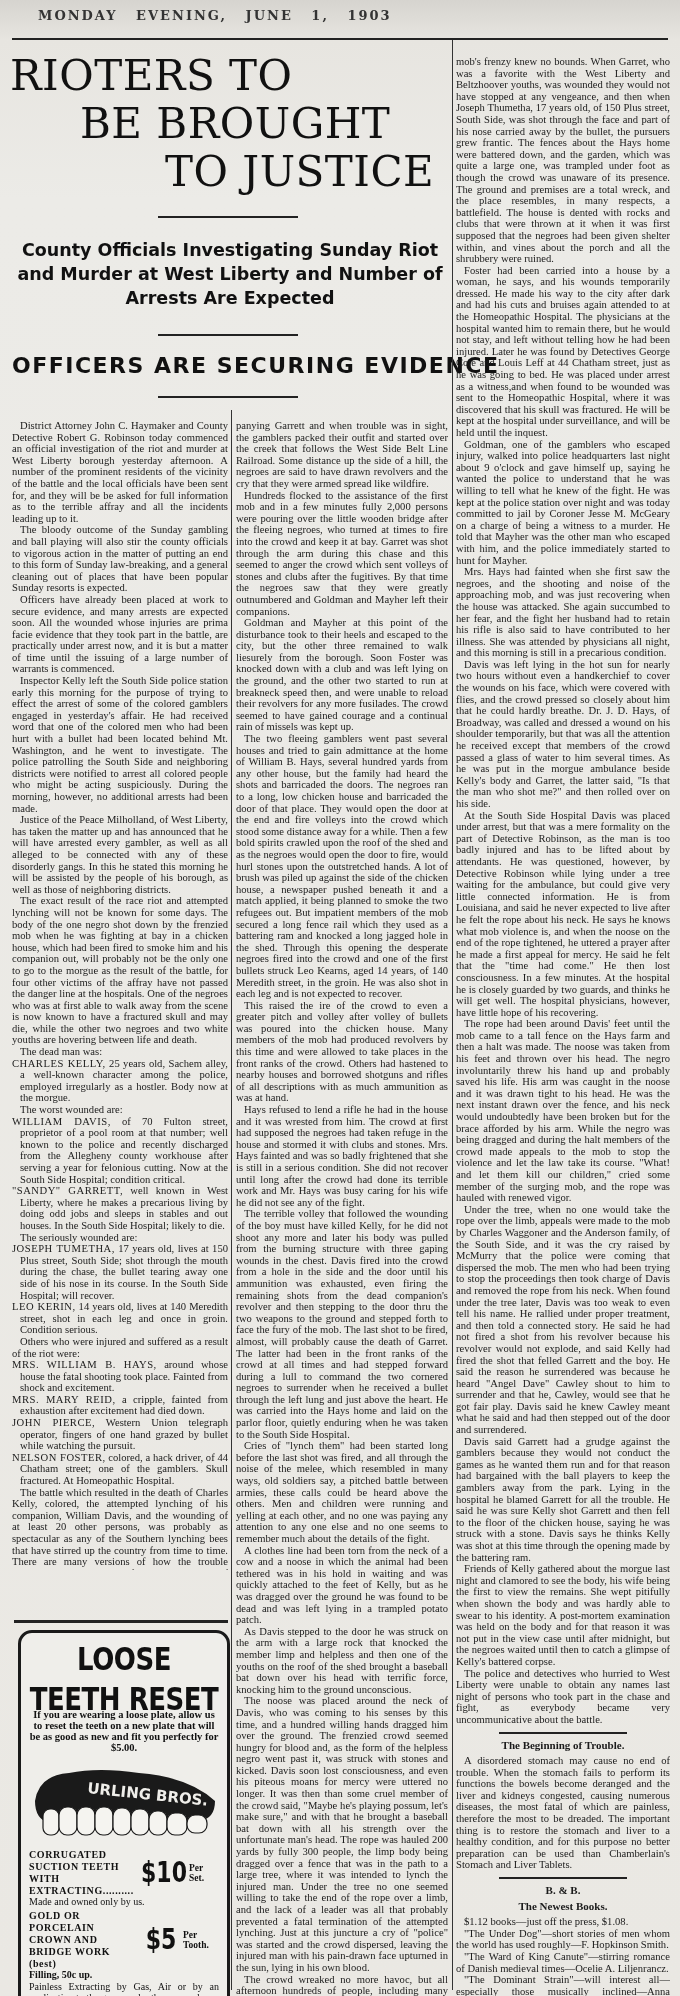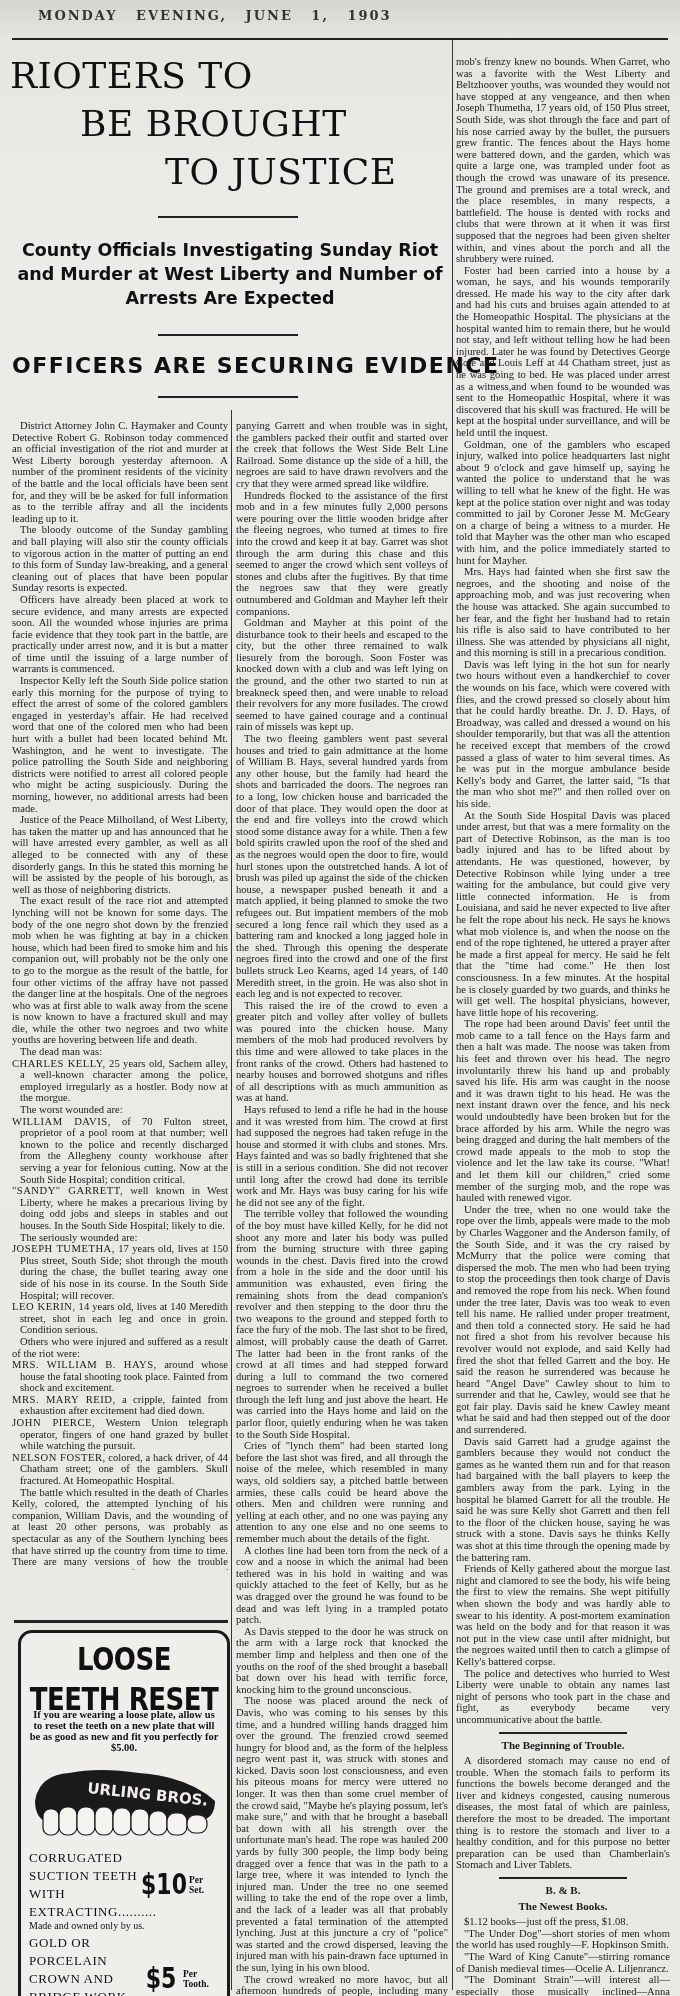--- a/index.html
+++ b/index.html
@@ -19,21 +19,21 @@
     font-family: "DejaVu Serif", serif; font-weight: bold;
     font-size: 13px; letter-spacing: 2px; color: #333;
     word-spacing: 12px;
   }
   .rule-top {
     position: absolute; left: 12px; top: 38px; width: 656px; height: 2px; background: #222;
   }
   .headline {
     position: absolute; left: 8px; top: 52px; width: 440px;
     font-family: "DejaVu Serif", serif; font-weight: 500;
-    font-size: 36px; line-height: 48px; color: #111;
+    font-size: 42px; line-height: 48px; color: #111;
     letter-spacing: 0.5px;
   }
   .headline .l1 { display: block; padding-left: 2px; }
   .headline .l2 { display: block; padding-left: 72px; }
   .headline .l3 { display: block; padding-left: 157px; }
   .short-rule {
     position: absolute; height: 2px; background: #222;
   }
   .deck {
     position: absolute; left: 10px; top: 238px; width: 440px;
@@ -67,21 +67,21 @@
     font-family: "Liberation Serif", serif; color: #111;
   }
   .ad-teeth .ad-title {
     font-family: "DejaVu Sans", sans-serif; font-weight: bold;
     font-size: 26px; letter-spacing: -0.5px; text-align: center; line-height: 32px;
     transform: scaleY(1.25); transform-origin: top; margin-bottom: 6px;
   }
   .ad-teeth .ad-intro { font-size: 10.5px; line-height: 11px; text-align: center; font-weight: bold; }
   .teeth-art { width: 192px; height: 82px; margin: 8px auto 6px; display: block; }
   .price-row { display: flex; align-items: center; justify-content: space-between; margin-top: 2px; }
-  .price-row .desc { font-size: 13px; font-weight: normal; line-height: 18px; letter-spacing: 0.6px; }
+  .price-row .desc { font-size: 10px; font-weight: bold; line-height: 12px; letter-spacing: 0.6px; }
   .price-row .price { font-family: "DejaVu Sans", sans-serif; font-weight: bold; font-size: 22px; line-height: 22px; transform: scaleY(1.3); }
   .price-row .unit { font-size: 9.5px; font-weight: bold; line-height: 10px; }
   .ad-line { font-size: 10px; line-height: 10.5px; text-align: left; }
   .ad-line.b { font-weight: bold; }
 
   .section-head {
     text-align: center; font-weight: bold; font-size: 11px; margin: 6px 0 4px;
     font-family: "Liberation Serif", serif;
   }
   .c-rule { height: 2px; background: #222; width: 60%; margin: 6px auto; }

